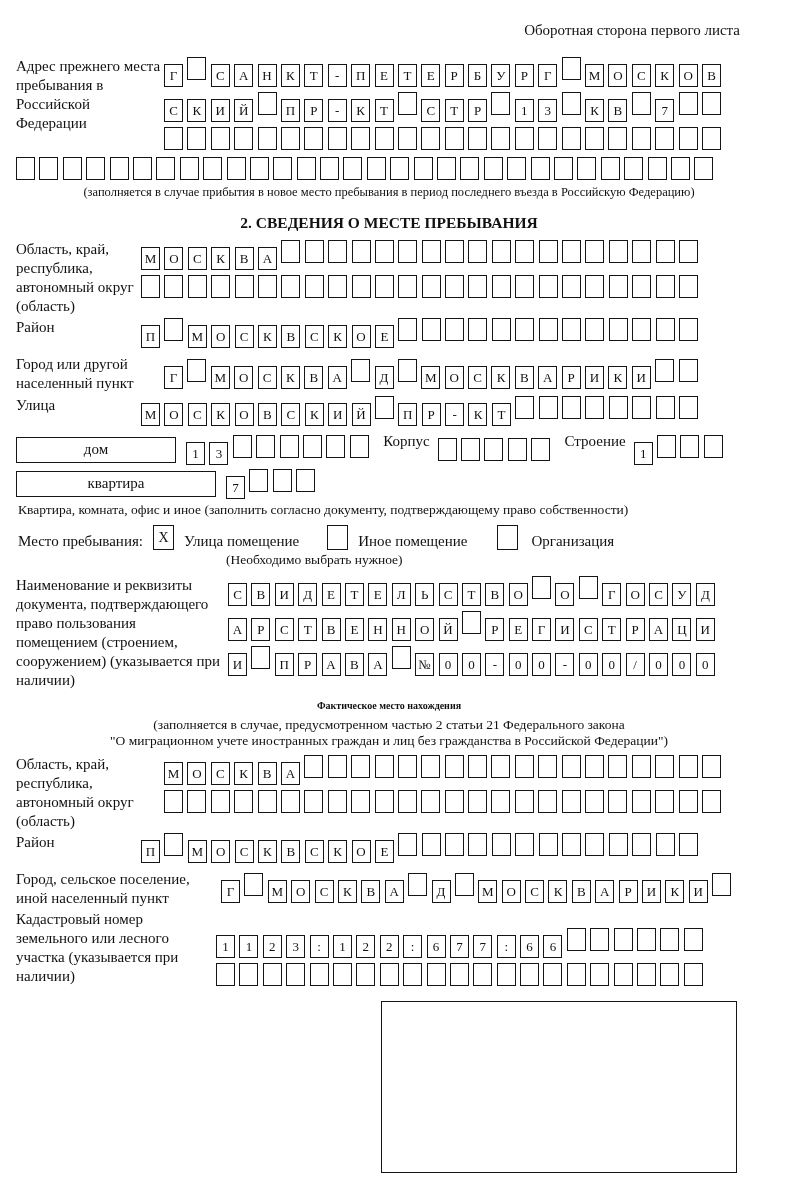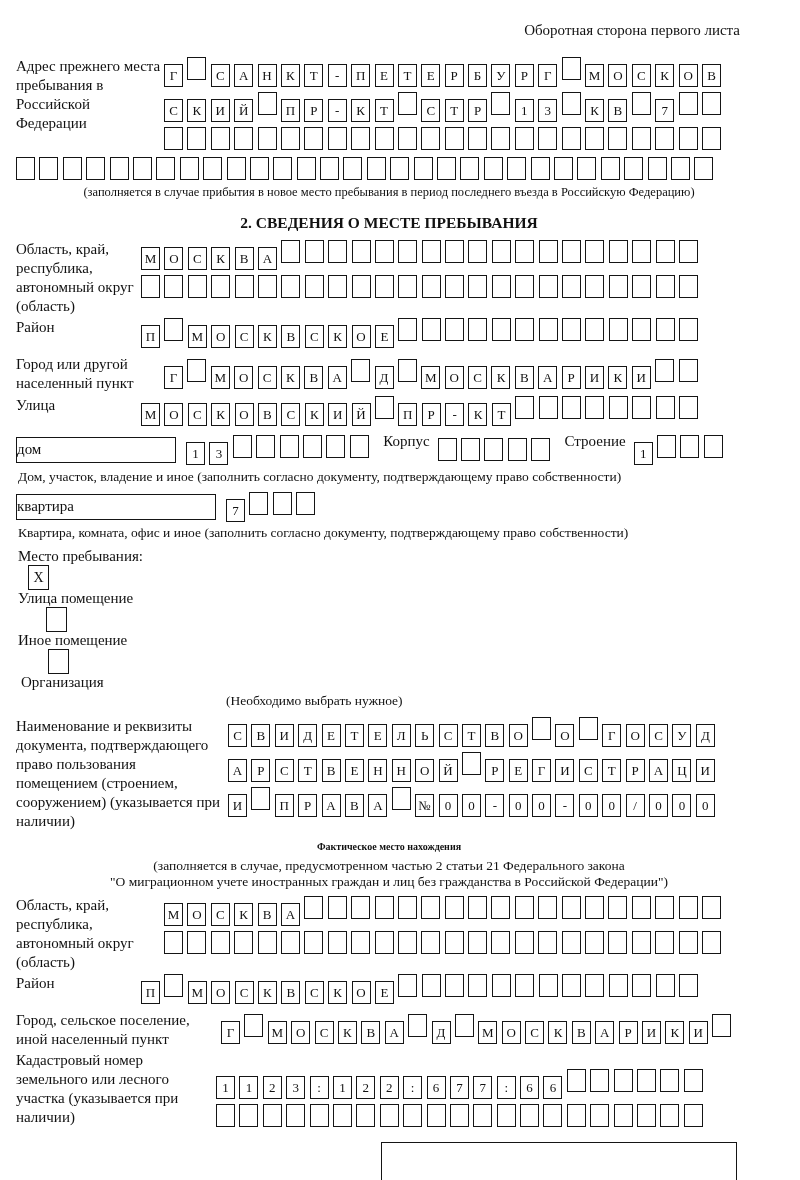--- a/index.html
+++ b/index.html
@@ -7,25 +7,25 @@
   .page{position:relative;width:800px;height:1180px;box-sizing:border-box;padding:22px 38px 0 16px;}
   .hdr{ text-align:right;font-size:15px;margin-right:22px;margin-bottom:18px;}
   .frow{display:flex;align-items:flex-start;margin-bottom:2px;}
   .flabel{font-size:15px;line-height:19px;flex:0 0 auto;}
   .w125{width:125px;} .w148{width:148px;} .w200{width:200px;} .w205{width:205px;}
   .grid{white-space:nowrap;font-size:0;margin-bottom:5px;}
   .cell{display:inline-block;box-sizing:content-box;width:17px;height:21px;border:1.6px solid #151515;
         margin-right:4.4px;text-align:center;font-size:13px;line-height:21px;background:#fff;}
   .note{font-size:12.5px;text-align:center;margin:2px 0 6px 0;}
   .sect-title{font-size:15.5px;font-weight:bold;text-align:center;margin:14px 0 8px 0;}
-  .labelbox{box-sizing:border-box;border:1.8px solid #151515;height:26px;line-height:23px;font-size:15px;background:#fff;}
+  .labelbox{box-sizing:border-box;border:1.8px solid #151515;height:26px;line-height:23px;text-align:center;font-size:15px;background:#fff;}
   .inline-row{display:flex;align-items:center;margin-bottom:3px;}
   .inline-txt{font-size:15px;margin:0 8px 16px 10px;}
   .cap{font-size:13.5px;margin:1px 0 7px 2px;}
-  .chkrow{display:flex;align-items:flex-start;margin:4px 0 2px 2px;font-size:15px;flex-direction:column;}
+  .chkrow{display:flex;align-items:flex-end;margin:4px 0 2px 2px;font-size:15px;}
   .checkbox{display:inline-block;box-sizing:content-box;width:19px;height:23px;border:1.8px solid #151515;
             text-align:center;font-size:14px;line-height:23px;margin:0 10px;}
   .subnote{font-size:13.5px;margin:1px 0 8px 210px;}
   .center-b{font-size:10px;font-weight:bold;text-align:center;margin:10px 0 6px 0;}
   .note2{font-size:13.5px;text-align:center;margin:0;}
   .stamp-box{box-sizing:border-box;margin:10px 0 4px 365px;width:356px;height:172px;border:1.6px solid #151515;background:#fff;}
   .mb6{margin-bottom:6px;}
 </style>
 </head>
 <body>
@@ -71,21 +71,20 @@
   </div>
 
   <div class="inline-row">
     <div class="labelbox" style="width:160px">дом</div>
     <div class="grid" style="margin:0 0 0 10px"><span class="cell">1</span><span class="cell">3</span><span class="cell"></span><span class="cell"></span><span class="cell"></span><span class="cell"></span><span class="cell"></span><span class="cell"></span></div>
     <span class="inline-txt">Корпус</span>
     <div class="grid" style="margin:0"><span class="cell"></span><span class="cell"></span><span class="cell"></span><span class="cell"></span><span class="cell"></span></div>
     <span class="inline-txt">Строение</span>
     <div class="grid" style="margin:0"><span class="cell">1</span><span class="cell"></span><span class="cell"></span><span class="cell"></span></div>
   </div>
-  <div class="cap">Дом, участок, владение и иное (заполнить согласно документу, подтверждающему право собственности)</div>
 
   <div class="inline-row">
     <div class="labelbox" style="width:200px">квартира</div>
     <div class="grid" style="margin:0 0 0 10px"><span class="cell">7</span><span class="cell"></span><span class="cell"></span><span class="cell"></span></div>
   </div>
   <div class="cap">Квартира, комната, офис и иное (заполнить согласно документу, подтверждающему право собственности)</div>
 
   <div class="chkrow">
     <span>Место пребывания:</span>
     <span class="checkbox">X</span>

